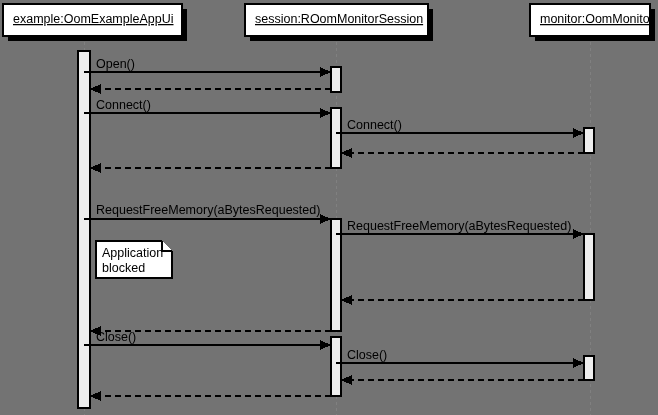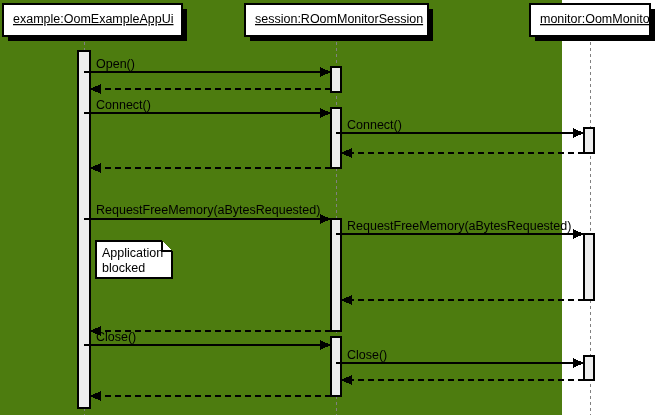--- a/index.html
+++ b/index.html
@@ -8,23 +8,23 @@
     background: #ffffff;
   }
   body {
     width: 658px;
     height: 415px;
     overflow: hidden;
     font-family: "Liberation Sans", sans-serif;
   }
   #diagram-root {
     position: relative;
-    width: 562px;
+    width: 658px;
     height: 415px;
-    background: #4d7c0f;
+    background: #737373;
     text-align: center;
   }
   svg.diagram {
     display: block;
     width: 658px;
     height: 415px;
     shape-rendering: crispEdges;
   }
   .lifeline-box-shadow { fill: #000000; }
   .lifeline-box { fill: #ffffff; stroke: #000000; stroke-width: 2; }

